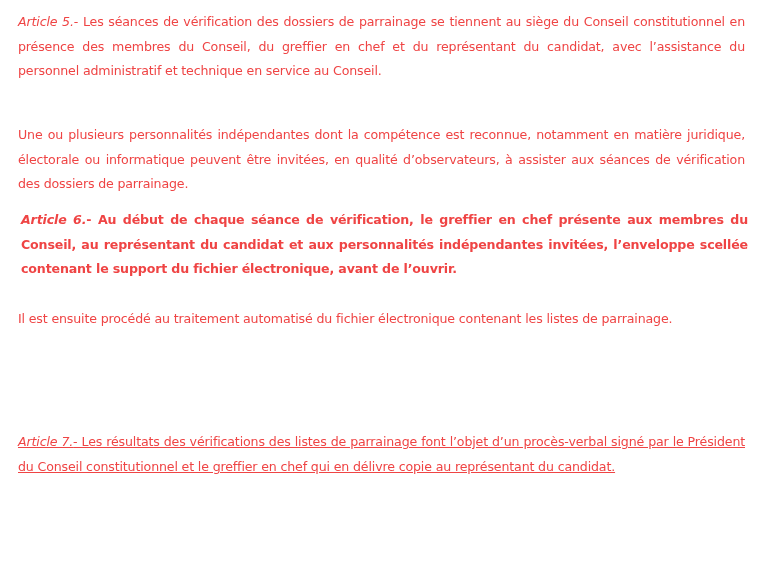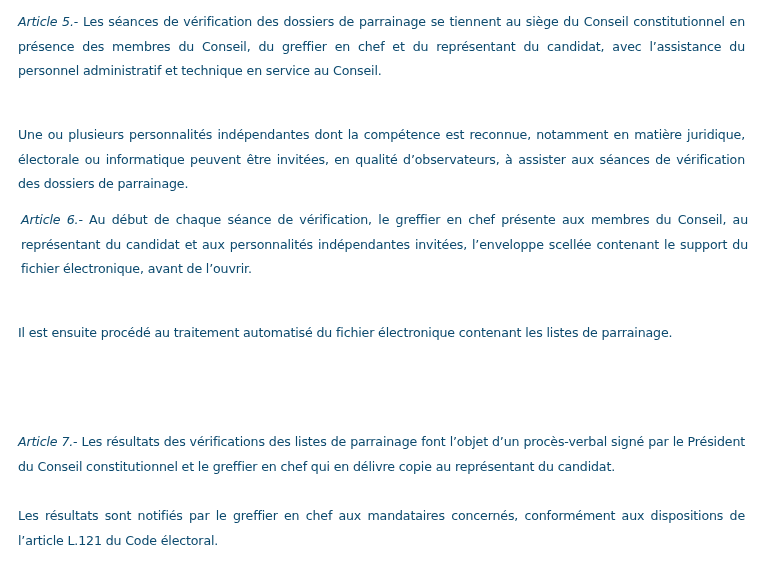--- a/index.html
+++ b/index.html
@@ -11,48 +11,47 @@
       width: 757px;
       height: 571px;
       overflow: hidden;
     }
     .doc {
       position: relative;
       width: 757px;
       height: 570px;
       font-family: "DejaVu Sans", "Liberation Sans", sans-serif;
       font-size: 12.6px;
-      color: #0c4a6e;
+      color: #ef4444;
       letter-spacing: -0.15px;
     }
     .para {
       position: absolute;
       left: 18px;
       width: 727px;
       margin: 0;
       line-height: 24.5px;
       text-align: justify;
     }
-    .para.last-left { text-align: left; margin-top: 14px; }
+    .para.last-left { text-align: left; }
     .art {
       font-style: italic;
     }
-    .indent { padding-left: 3px; }
+    .indent { padding-left: 3px; font-weight: bold; }
   </style>
 </head>
 <body>
 
 <div class="doc">
 
   <p class="para" style="top: 10px;"><span class="art">Article 5.</span><span>- Les séances de vérification des dossiers de parrainage se tiennent au siège du Conseil constitutionnel en présence des membres du Conseil, du greffier en chef et du représentant du candidat, avec l’assistance du personnel administratif et technique en service au Conseil.</span></p>
 
   <p class="para" style="top: 123px;"><span>Une ou plusieurs personnalités indépendantes dont la compétence est reconnue, notamment en matière juridique, électorale ou informatique peuvent être invitées, en qualité d’observateurs, à assister aux séances de vérification des dossiers de parrainage.</span></p>
 
   <p class="para indent" style="top: 208px;"><span class="art">Article 6.</span><span>- Au début de chaque séance de vérification, le greffier en chef présente aux membres du Conseil, au représentant du candidat et aux personnalités indépendantes invitées, l’enveloppe scellée contenant le support du fichier électronique, avant de l’ouvrir.</span></p>
 
   <p class="para last-left" style="top: 307px;"><span>Il est ensuite procédé au traitement automatisé du fichier électronique contenant les listes de parrainage.</span></p>
 
 
-  <p class="para" style="top: 430px;"><span class="art">Article 7.</span><span>- Les résultats des vérifications des listes de parrainage font l’objet d’un procès-verbal signé par le Président du Conseil constitutionnel et le greffier en chef qui en délivre copie au représentant du candidat.</span></p>
+  <p class="para" style="top: 430px; text-decoration: underline;"><span class="art">Article 7.</span><span>- Les résultats des vérifications des listes de parrainage font l’objet d’un procès-verbal signé par le Président du Conseil constitutionnel et le greffier en chef qui en délivre copie au représentant du candidat.</span></p>
 
-  <p class="para" style="top: 504px;"><span>Les résultats sont notifiés par le greffier en chef aux mandataires concernés, conformément aux dispositions de l’article L.121 du Code électoral.</span></p>
 
 </div>
 
 </body></html>

